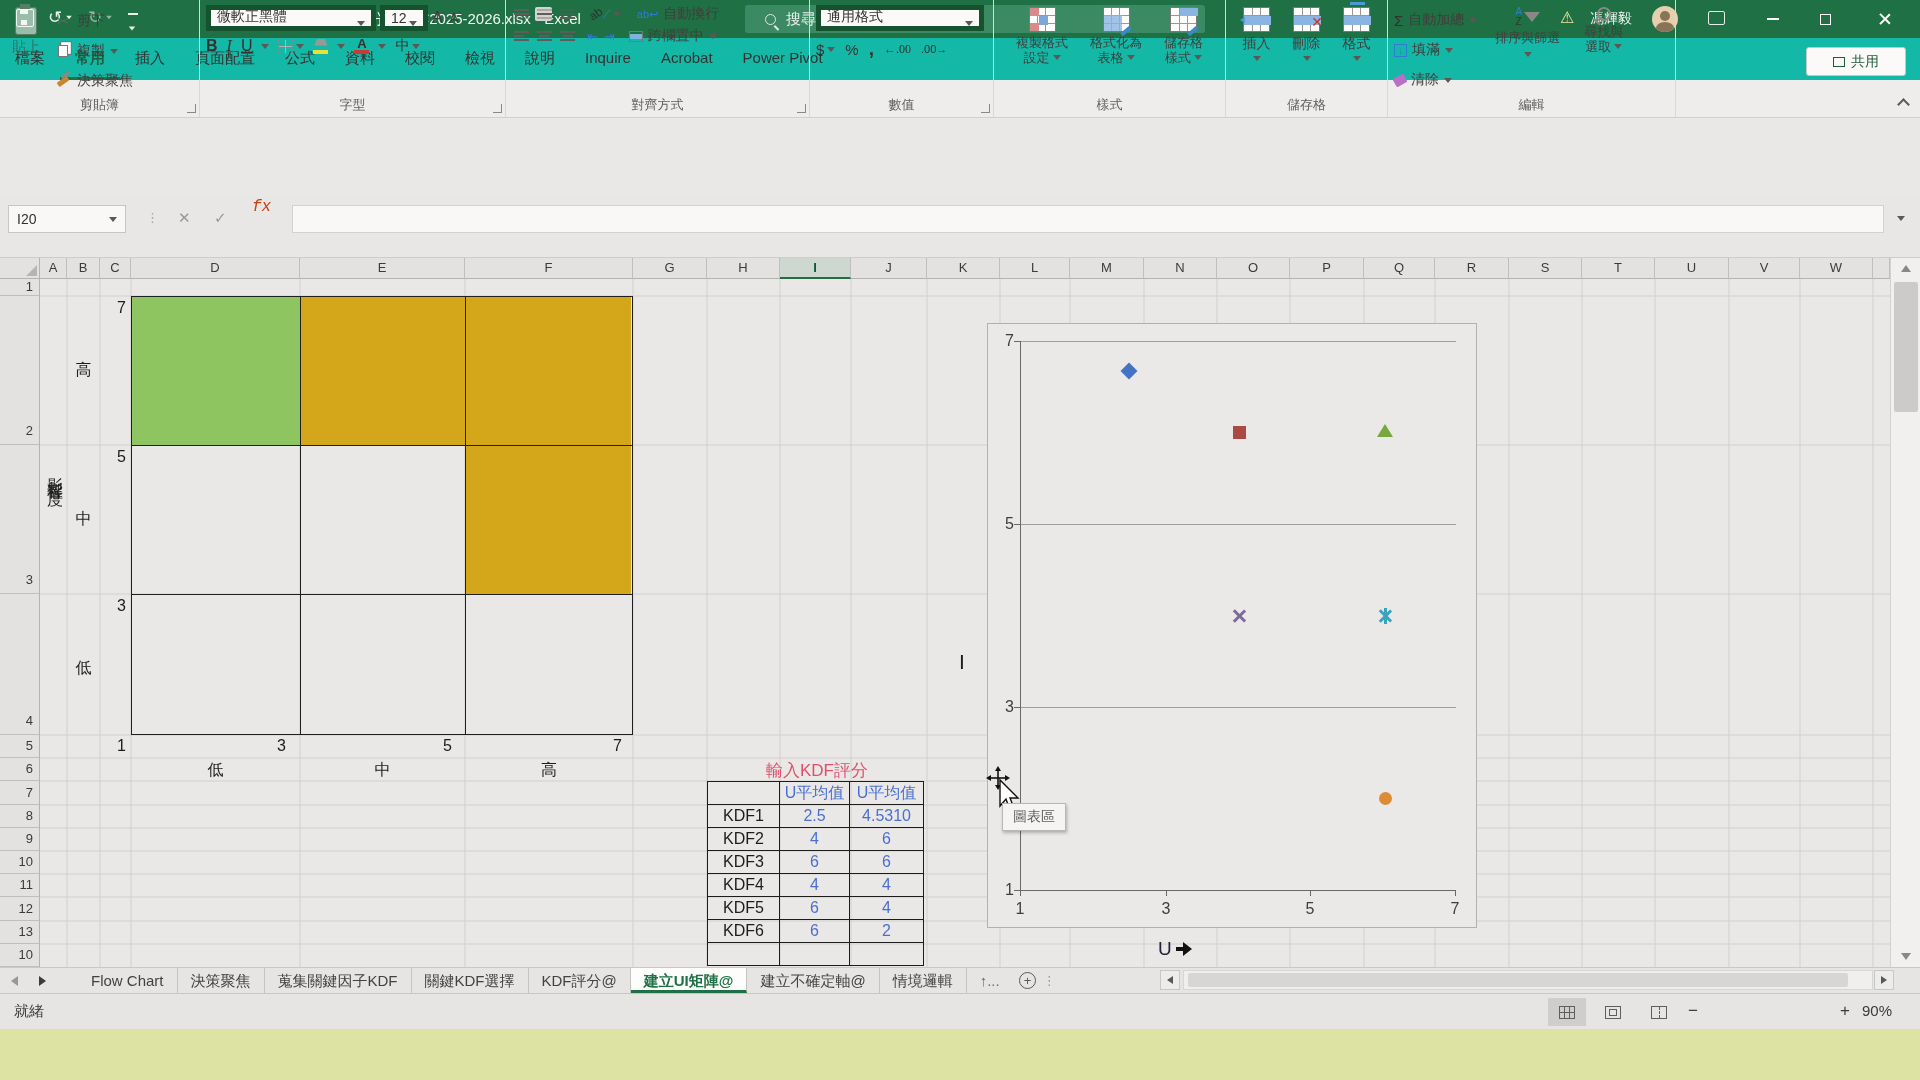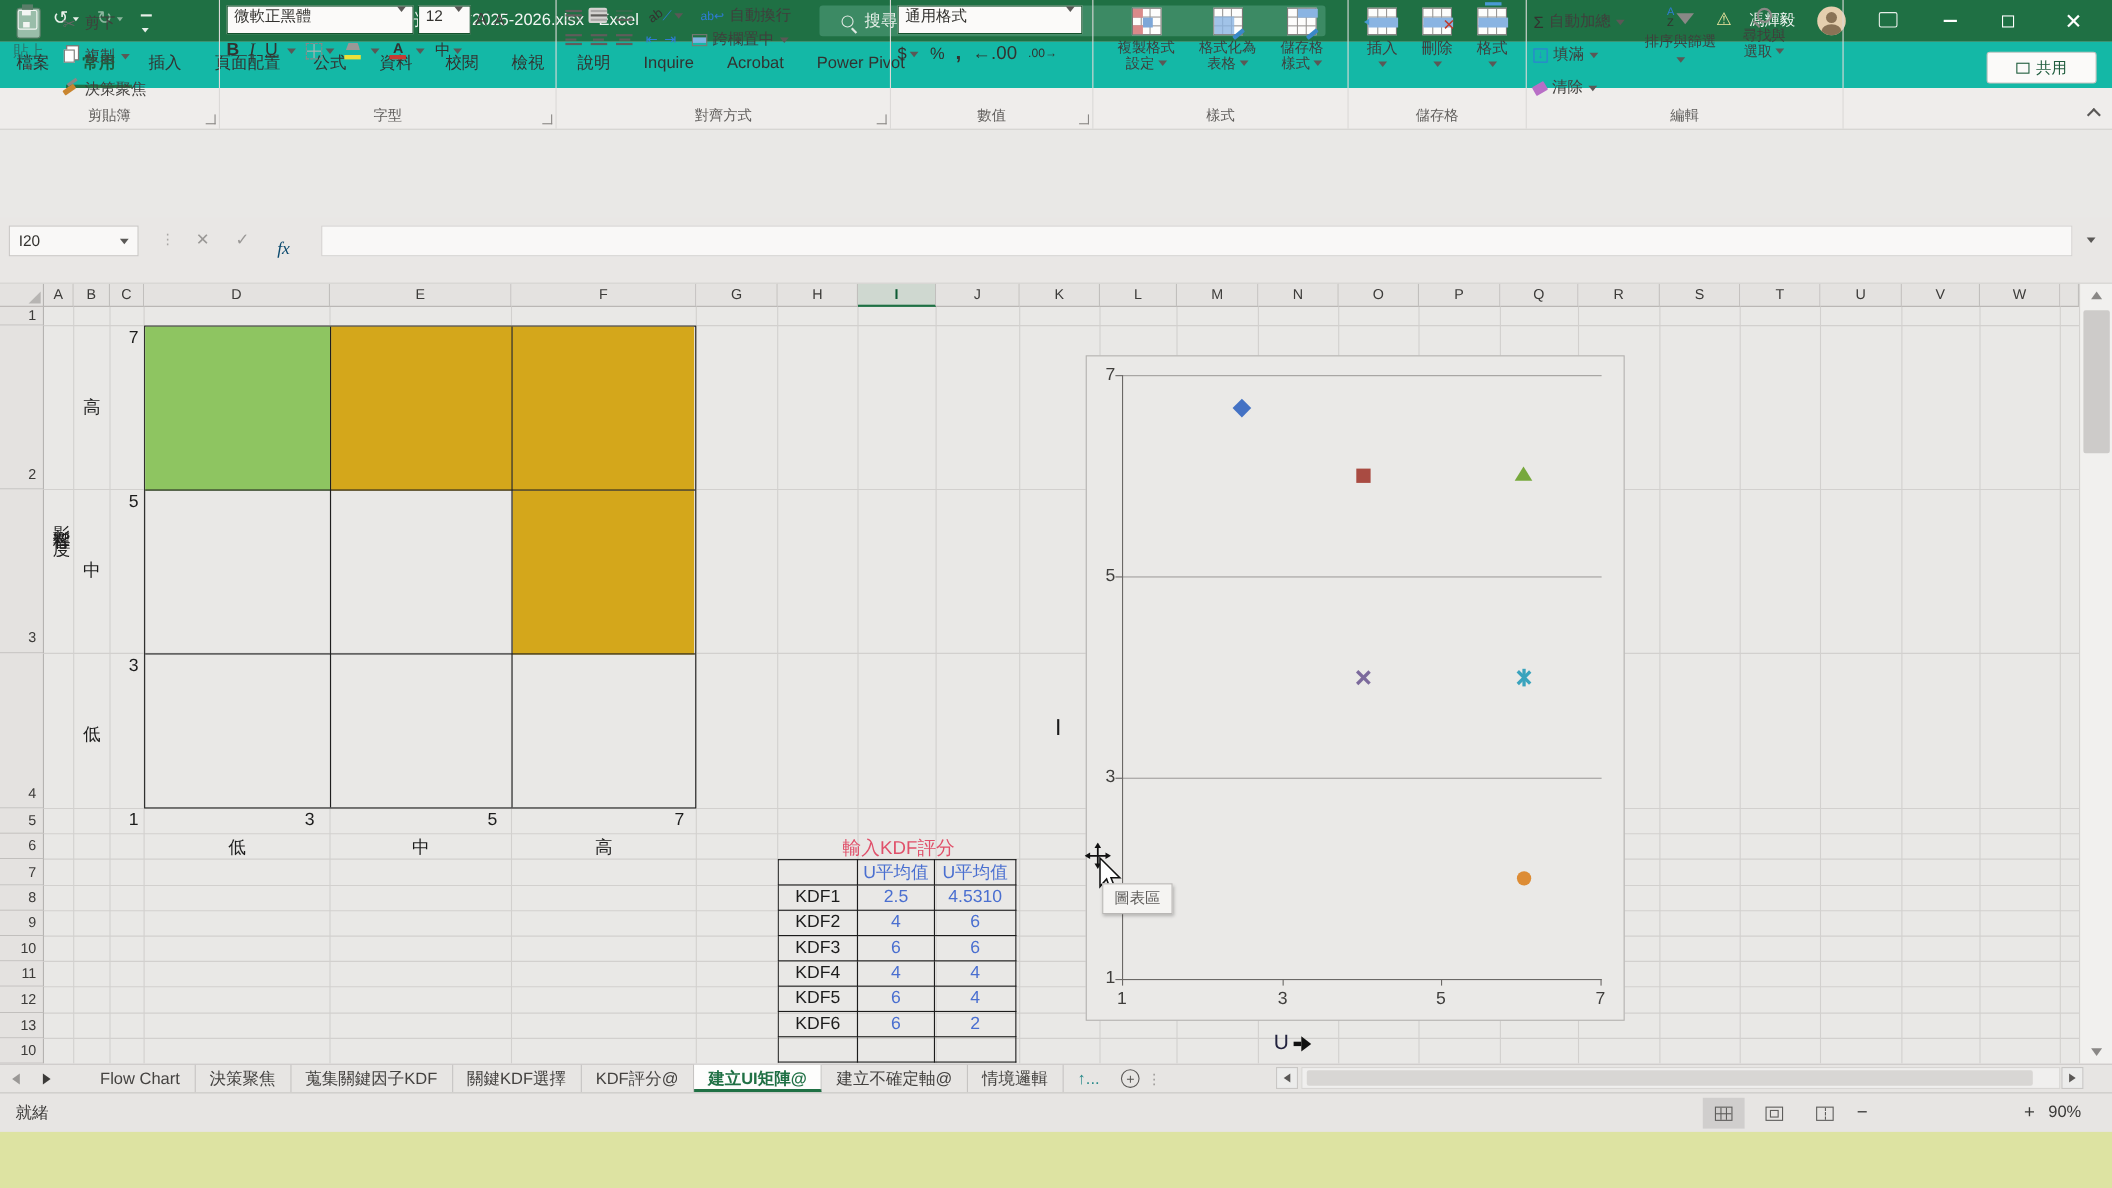--- a/index.html
+++ b/index.html
@@ -33,21 +33,21 @@
 
   
   #ribbon{left:0;top:80px;width:1920px;height:118px;background:#efedeb;border-bottom:1px solid #d2d0ce;display:flex;}
   .rgroup{position:relative;height:100%;border-right:1px solid #dbd9d7;display:flex;flex-direction:column;}
   .rbody{flex:1;display:flex;align-items:flex-start;padding:5px 6px 0 6px;}
   .rlabel{height:20px;text-align:center;font-size:13px;color:#605e5c;line-height:16px;position:relative;}
   .launcher{position:absolute;right:3px;bottom:4px;width:9px;height:9px;border-right:1.4px solid #8a8886;border-bottom:1.4px solid #8a8886;}
   .bigbtn{display:flex;flex-direction:column;align-items:center;font-size:14px;color:#403e3c;padding:2px 6px;gap:3px;}
   .smallrow{display:flex;align-items:center;gap:5px;font-size:14px;color:#403e3c;height:26px;}
   .ficon{display:inline-flex;align-items:center;justify-content:center;width:18px;height:18px;font-size:14px;color:#666;}
-  .selbox{background:#fbfaf9;border:1px solid #14532d;font-size:14px;color:#33322f;display:flex;align-items:flex-start;padding:0 6px;height:26px;}
+  .selbox{background:#fbfaf9;border:5px solid #14532d;font-size:14px;color:#33322f;display:flex;align-items:flex-end;padding:0 6px;height:26px;}
   .alnico{display:inline-flex;flex-direction:column;gap:2.5px;width:17px;padding:2px;}
   .alnico b{height:1.6px;background:#5f5d5b;display:block;}
   .colorbar{display:inline-block;width:15px;height:4px;margin-top:1px;}
   .grid9{position:relative;width:27px;height:25px;border:1px solid #7a7876;background:
     linear-gradient(#9a9896,#9a9896) 33% 0/1px 100% no-repeat,
     linear-gradient(#9a9896,#9a9896) 66% 0/1px 100% no-repeat,
     linear-gradient(#9a9896,#9a9896) 0 33%/100% 1px no-repeat,
     linear-gradient(#9a9896,#9a9896) 0 66%/100% 1px no-repeat,#fdfdfc;}
   .twoline{font-size:13px;line-height:15px;text-align:center;color:#403e3c;}
   .vgap{display:flex;flex-direction:column;justify-content:flex-start;gap:4px;}
@@ -316,21 +316,21 @@
             <span>通用格式</span>
             <span class="caret"></span>
           </div>
         <div class="flex" style="gap:10px;font-size:15px;color:#33322f;">
           <span class="flex">
               <span>$</span>
               <span class="caret" style="margin-left:3px;"></span>
             </span>
           <span>%</span>
           <span style="font-size:19px;font-weight:bold;">,</span>
-          <span style="font-size:17px;">←.00</span>
+          <span style="font-size:12px;font-family:Liberation Serif, serif;">←.00</span>
           <span style="font-size:11px;">.00→</span>
         </div>
       </div>
       <div class="rlabel"><span>數值</span><span class="launcher"></span></div>
     </div>
 
     <div class="rgroup" style="width:232px;">
       <div class="rbody" style="gap:10px;justify-content:center;">
         <div class="bigbtn">
           <span class="grid9">
@@ -446,21 +446,21 @@
   </div>
 
   <div id="fbar" class="abs">
     <div id="namebox" class="abs">
         <span>I20</span>
         <span class="caret"></span>
       </div>
     <div class="abs" style="left:146px;top:12px;color:#a8a6a4;font-size:13px;letter-spacing:1px;">⋮</div>
     <div class="abs" style="left:178px;top:11px;color:#9a9896;font-size:15px;">✕</div>
     <div class="abs" style="left:214px;top:11px;color:#9a9896;font-size:15px;">✓</div>
-    <div class="abs" style="left:252px;top:20px;color:#0c4a6e;font-size:16px;font-style:italic;font-family:Liberation Serif, serif;">fx</div>
+    <div class="abs" style="left:252px;top:0;color:#c2410c;font-size:16px;font-style:italic;font-family:Liberation Mono, monospace;">fx</div>
     <div id="fx-input" class="abs"></div>
     <span class="abs caret" style="left:1897px;top:18px;"></span>
   </div>
   <div id="strip" class="abs"></div>
 
   <div id="sheet" class="abs">
 
     <svg class="abs" style="left:0;top:0;" width="1890" height="709">
       <g stroke="#d2d0ce" stroke-width="1">
         <line x1="67" y1="21" x2="67" y2="709"></line>

